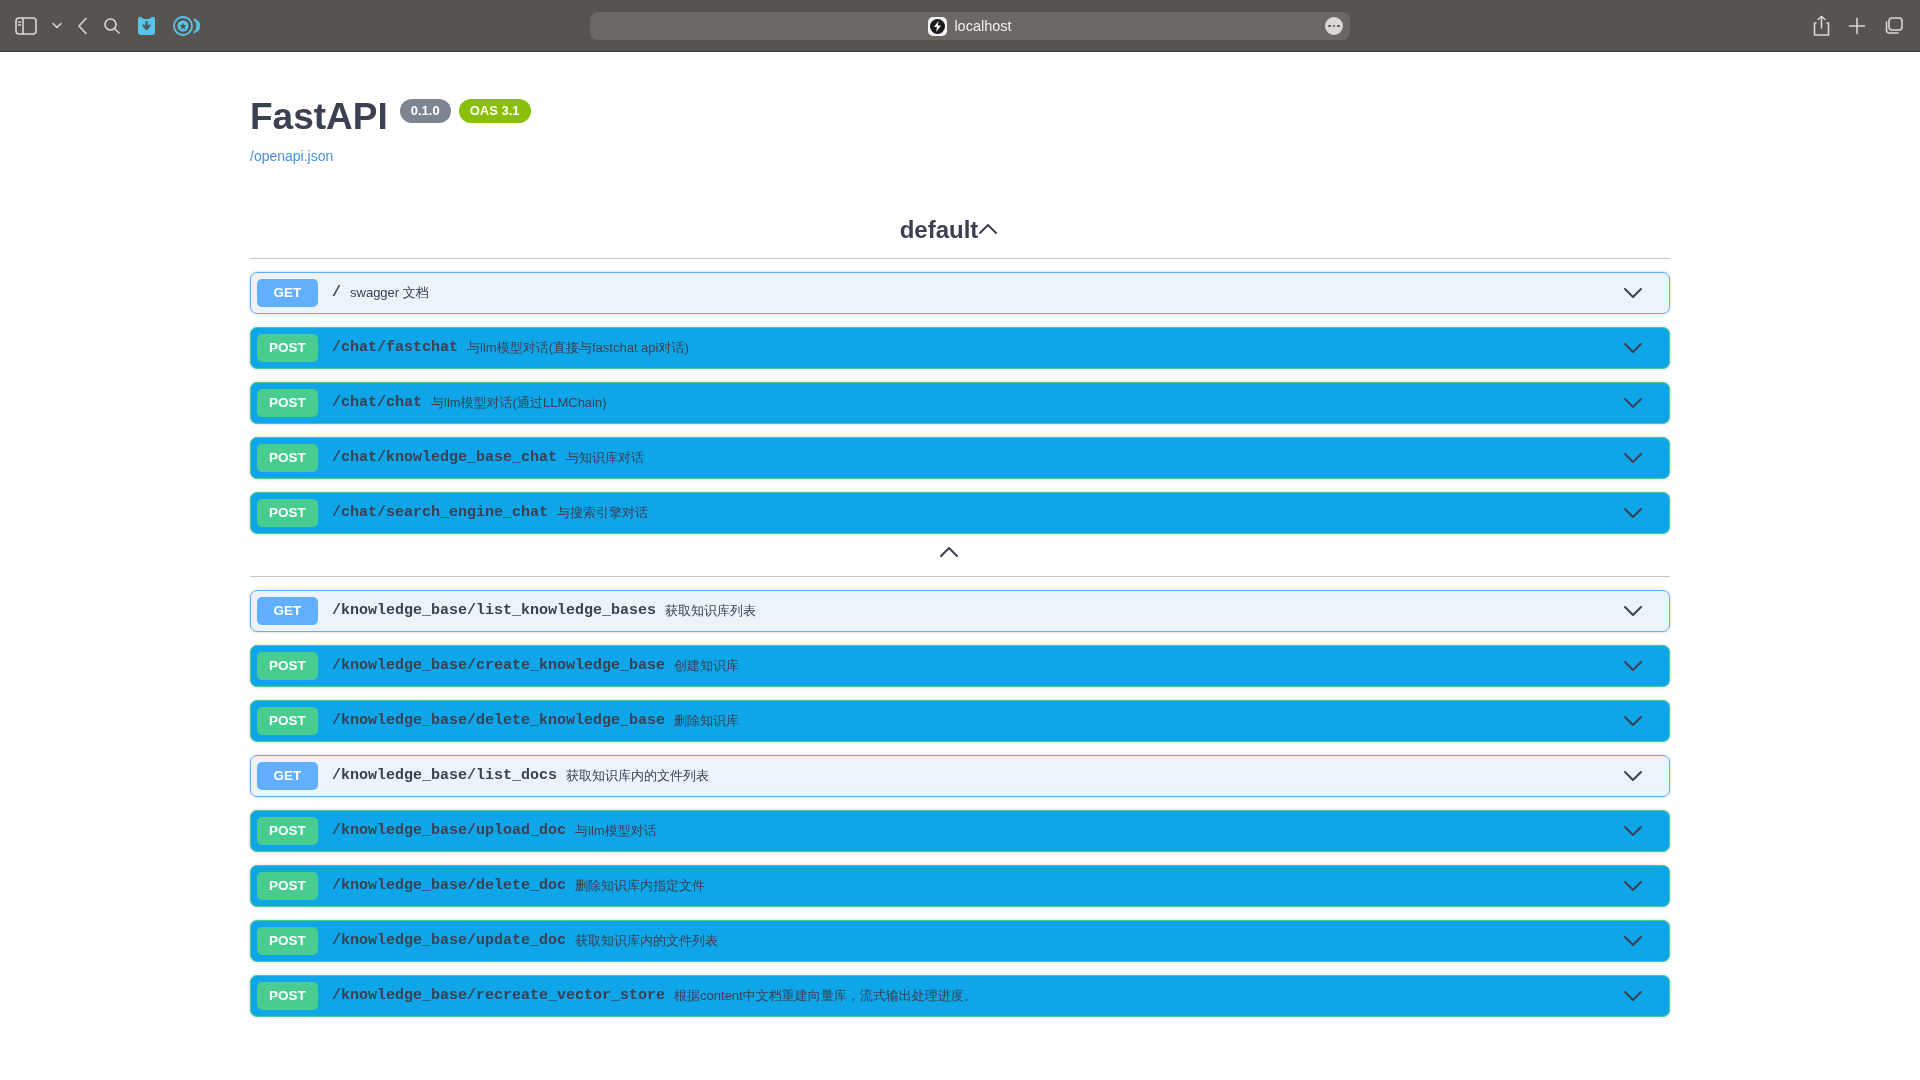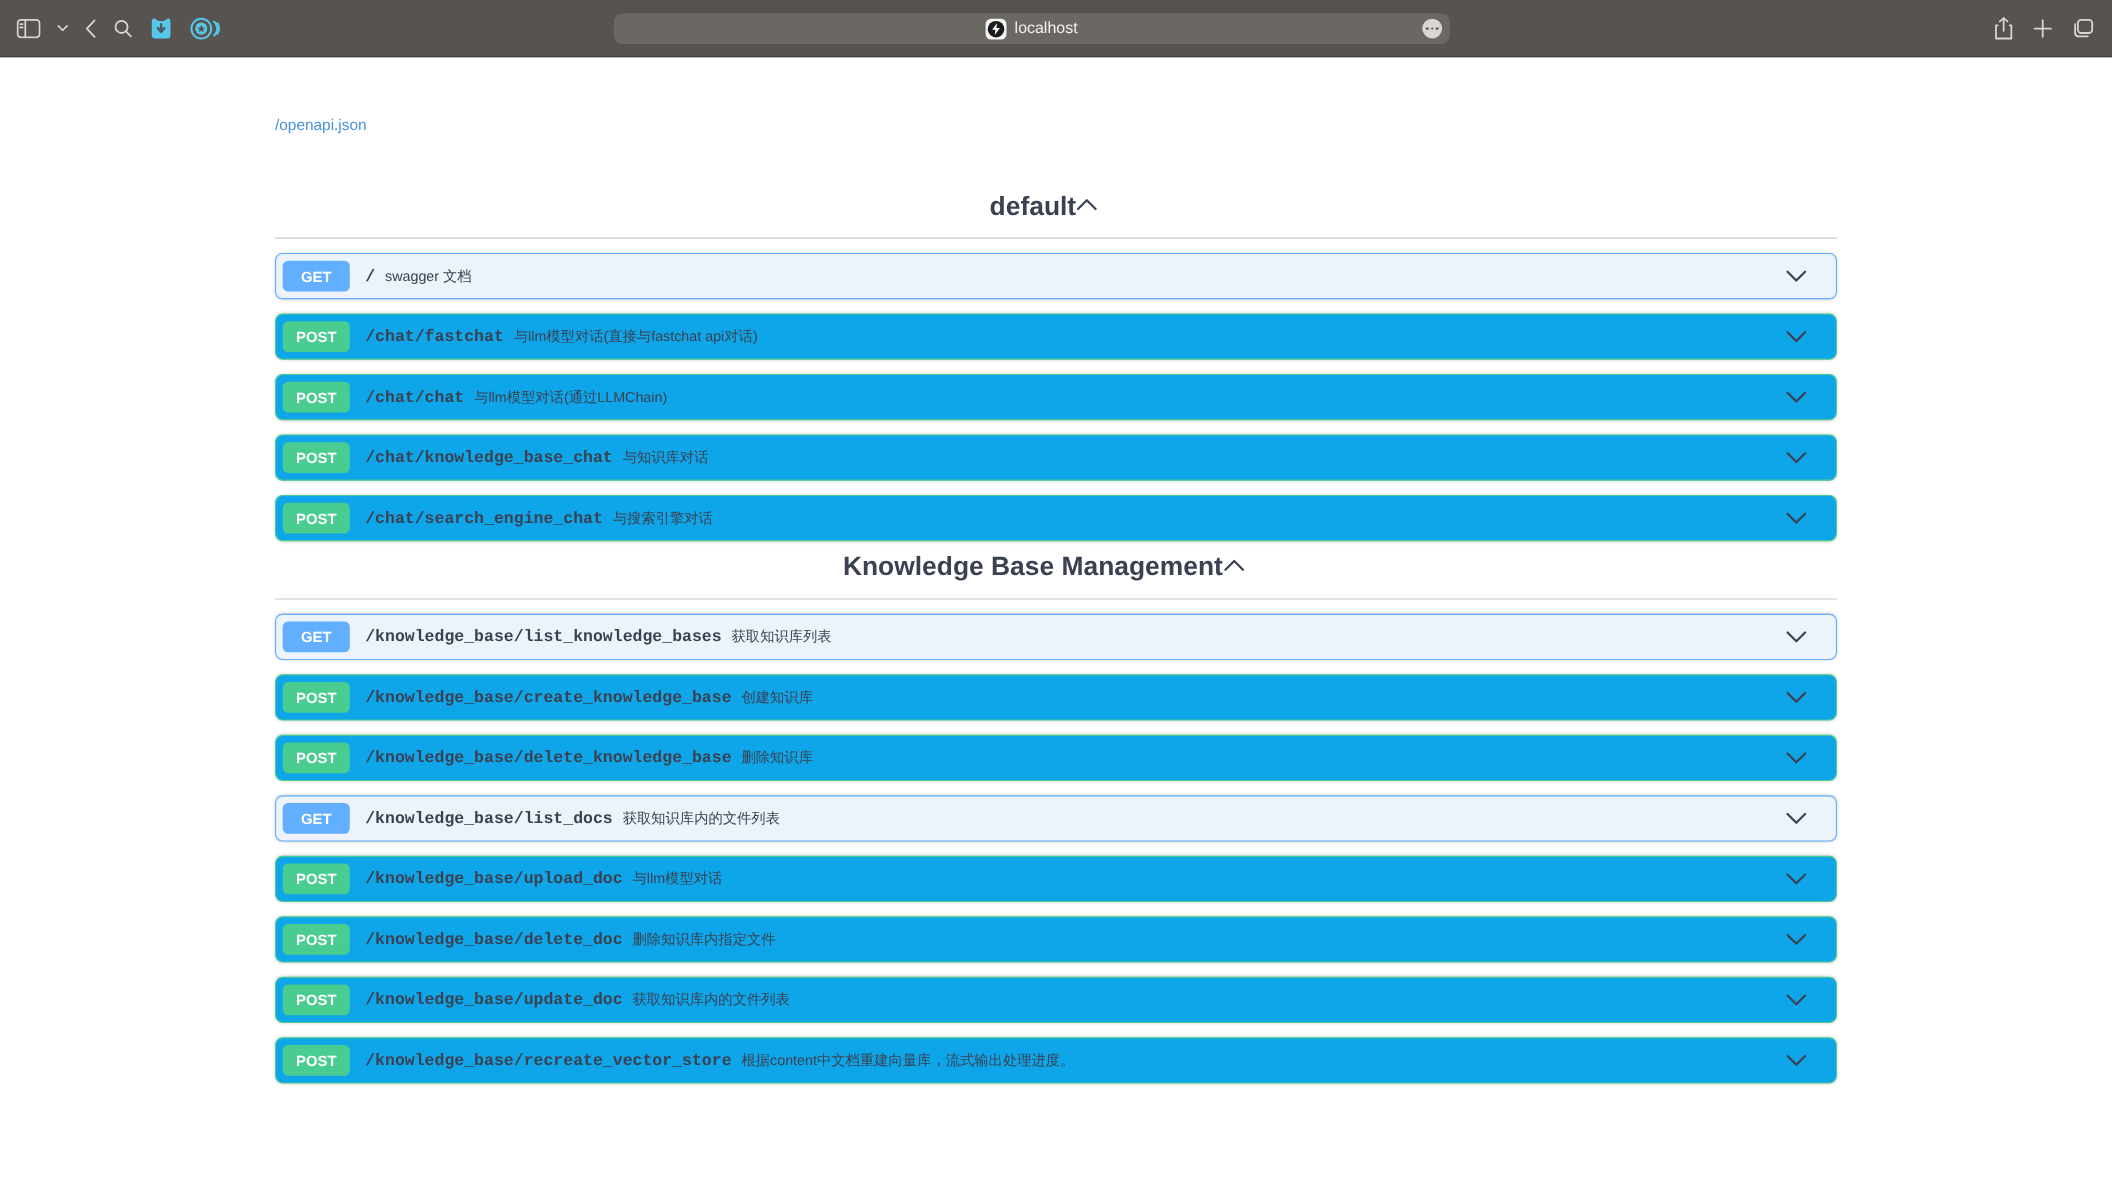--- a/index.html
+++ b/index.html
@@ -11,21 +11,21 @@
     position: relative; height: 52px; background: #575350;
     border-bottom: 1px solid #413e3b;
     display: flex; align-items: center;
   }
   .tb-left { display: flex; align-items: center; gap: 15px; padding-left: 15px; }
   .tb-btn { display: flex; align-items: center; justify-content: center; height: 30px; cursor: pointer; }
   .tb-btn svg { display: block; }
   .icon-stroke { stroke: #d9d6d3; fill: none; stroke-width: 1.6; stroke-linecap: round; stroke-linejoin: round; }
 
   .addressbar {
-    position: absolute; left: 558px; top: 12px; width: 760px; height: 28px;
+    position: absolute; left: 590px; top: 12px; width: 760px; height: 28px;
     background: #6b6763; border-radius: 8px;
     display: flex; align-items: center; justify-content: center; gap: 7px;
     cursor: text;
   }
   .favicon {
     width: 19px; height: 19px; background: #f5f5f5; border-radius: 5px;
     display: flex; align-items: center; justify-content: center;
   }
   .favicon .fav-circle {
     width: 15px; height: 15px; background: #1b1b1b; border-radius: 50%;
@@ -178,20 +178,27 @@
         <rect class="icon-stroke" x="6" y="2" width="13" height="12" rx="3"></rect>
         <path class="icon-stroke" d="M3.5 6 L3.5 14 Q3.5 17 6.5 17 L15 17"></path>
       </svg>
     </span>
   </div>
 </div>
 
 <div class="page">
   <div class="wrapper">
     <div class="info">
+      <div class="api-title">
+        <span>FastAPI</span>
+        <span class="badges">
+          <span class="badge badge-version">0.1.0</span>
+          <span class="badge badge-oas">OAS 3.1</span>
+        </span>
+      </div>
       <a class="spec-link">/openapi.json</a>
     </div>
 
     <div class="section-first-gap"></div>
     <div id="api-sections">
         <section class="api-section">
           <div class="section-header">
             <span class="section-title">default</span>
             <span class="section-chevron"><svg width="20" height="12" viewBox="0 0 20 12">
                 <polyline points="2,10 10,2 18,10" fill="none" stroke="#3b4151" stroke-width="2" stroke-linecap="round" stroke-linejoin="round"></polyline>
@@ -245,21 +252,20 @@
             <span class="op-summary">与搜索引擎对话</span>
             <span class="op-chevron">
               <svg width="20" height="12" viewBox="0 0 20 12">
                 <polyline points="2,2 10,10 18,2" fill="none" stroke="#3b4151" stroke-width="2" stroke-linecap="round" stroke-linejoin="round"></polyline>
               </svg>
             </span>
           </div>
         </section>
         <section class="api-section">
           <div class="section-header">
-            <span class="section-title">Knowledge Base Management</span>
             <span class="section-chevron"><svg width="20" height="12" viewBox="0 0 20 12">
                 <polyline points="2,10 10,2 18,10" fill="none" stroke="#3b4151" stroke-width="2" stroke-linecap="round" stroke-linejoin="round"></polyline>
               </svg></span>
           </div>
           <div class="opblock get">
             <span class="method-badge">GET</span>
             <span class="op-path">/knowledge_base/list_knowledge_bases</span>
             <span class="op-summary">获取知识库列表</span>
             <span class="op-chevron">
               <svg width="20" height="12" viewBox="0 0 20 12">

